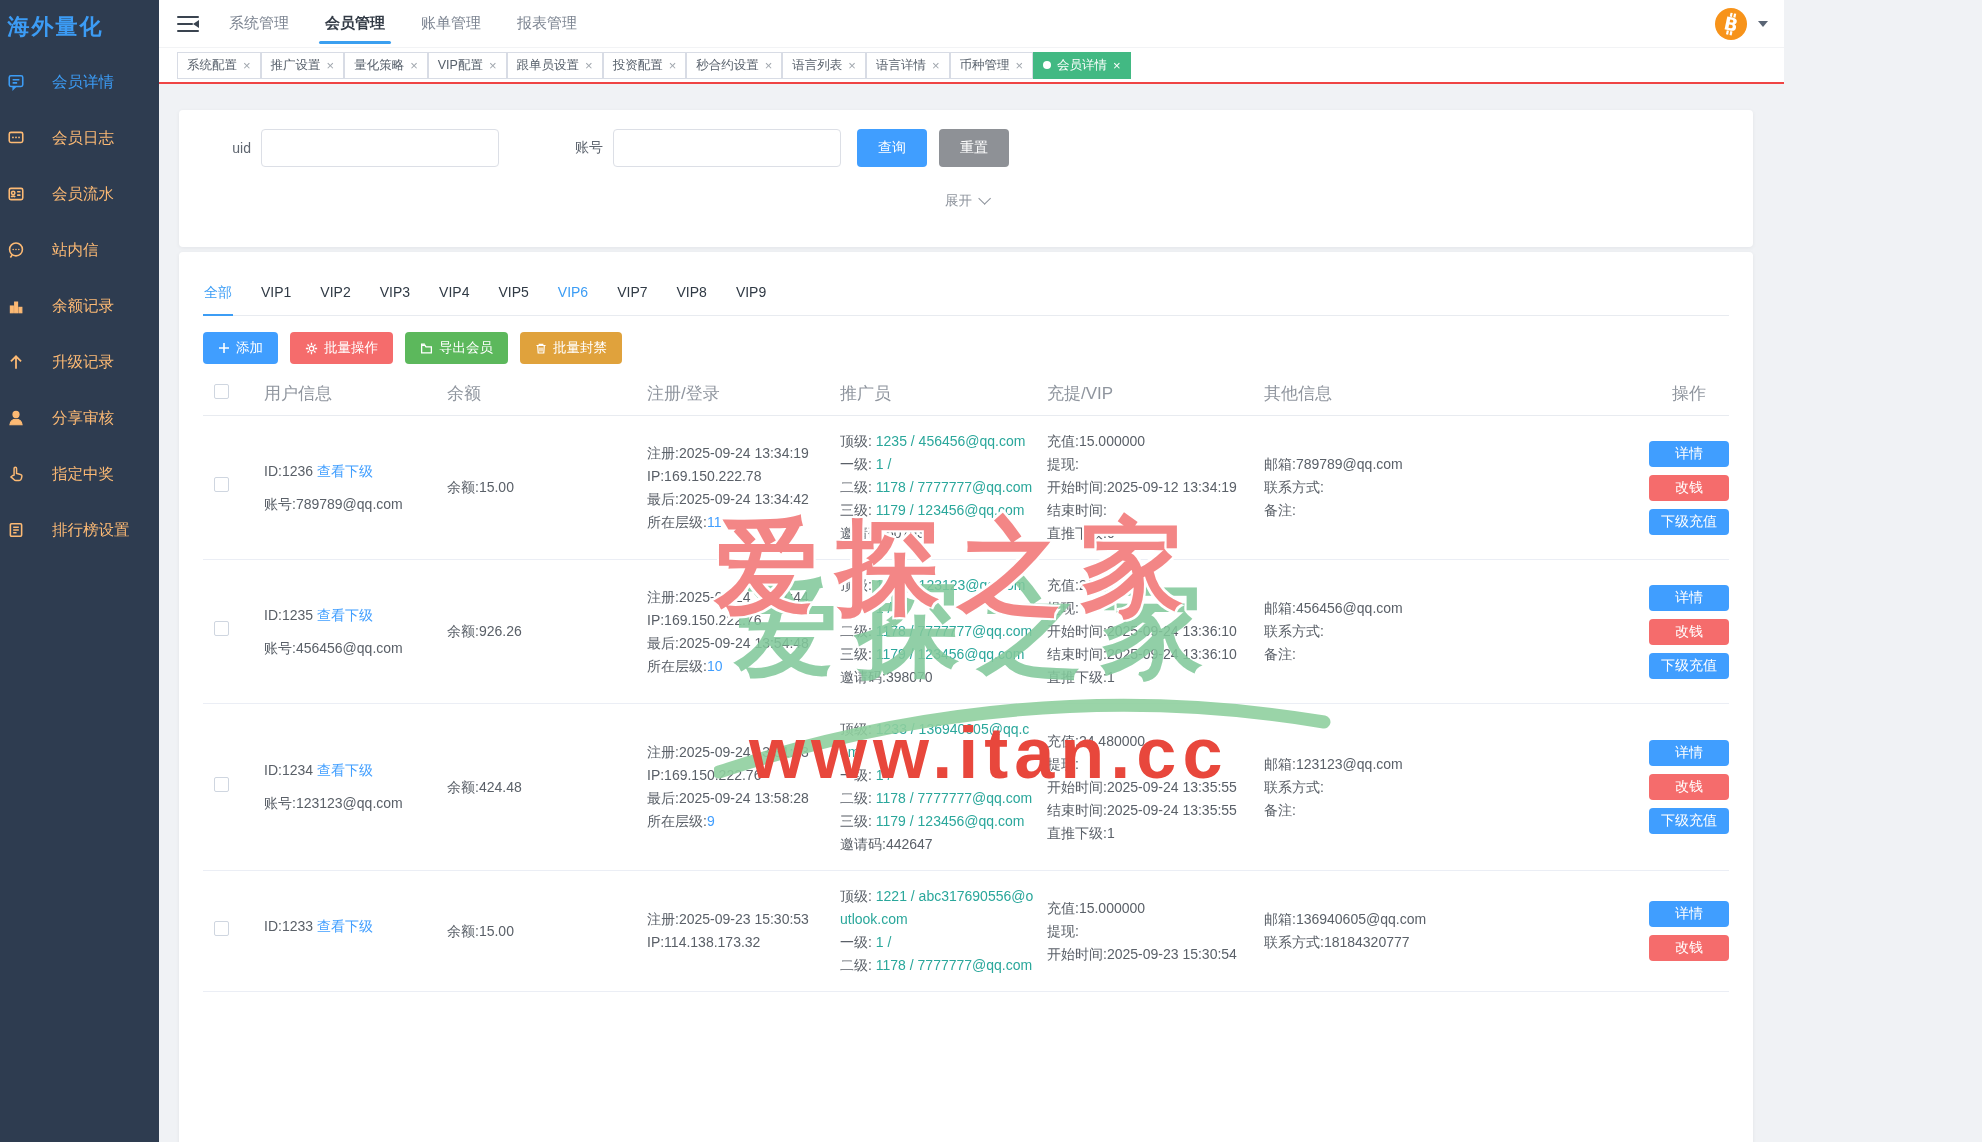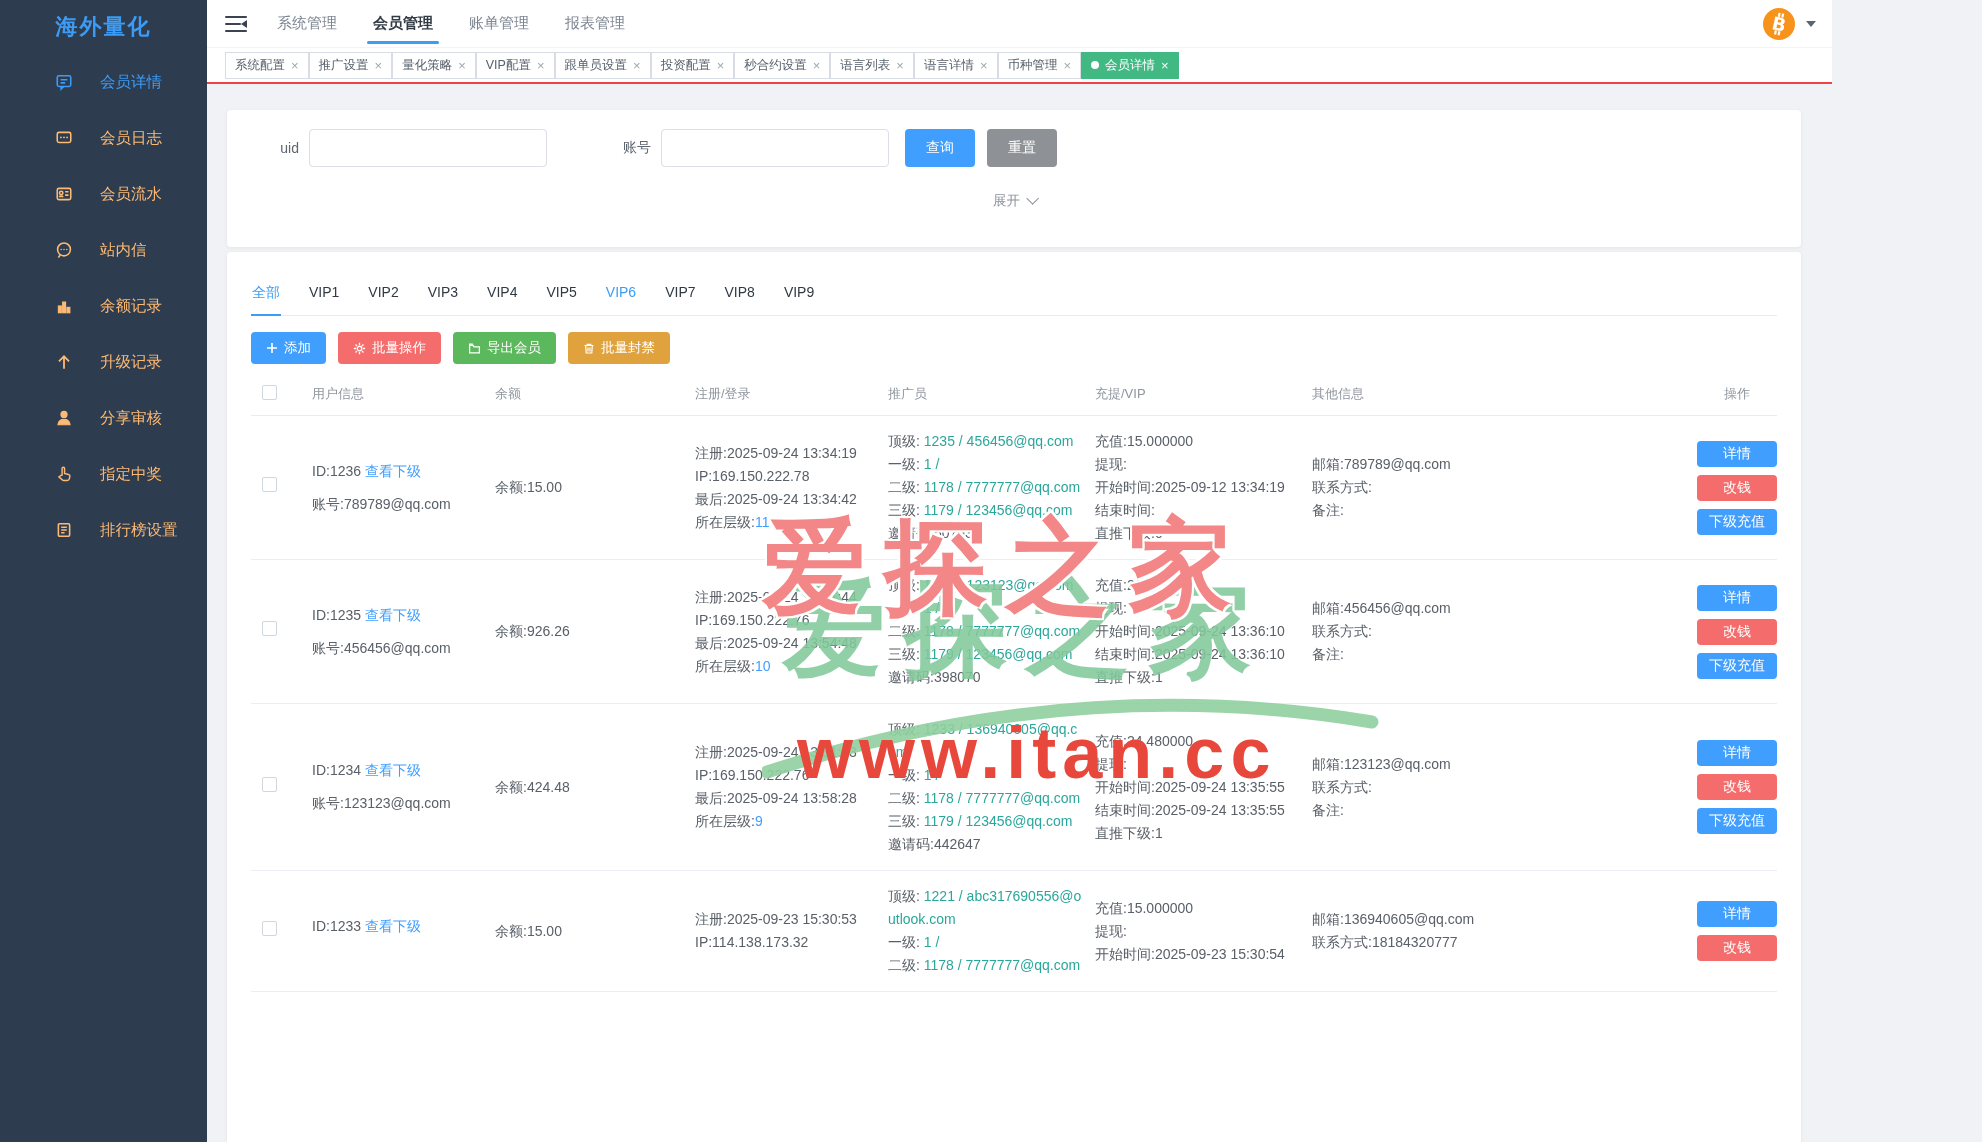--- a/index.html
+++ b/index.html
@@ -1,18 +1,18 @@
 <!DOCTYPE html>
 <html><head>
 <meta charset="utf-8">
 <style>
   * { margin:0; padding:0; box-sizing:border-box; }
   html,body { width:1982px; height:1142px; overflow:hidden; background:#f0f2f5;
     font-family:"Liberation Sans","DejaVu Sans",sans-serif; }
-  .app { display:flex; width:1736px; height:1142px; }
+  .app { display:flex; width:1736px; height:1142px;justify-content:center; }
 
   
   .sidebar { width:207px; flex:0 0 207px; background:#2e3c50; height:100%; }
   .logo { height:54px; line-height:54px; text-align:center; color:#3c9cf5;
     font-size:22px; font-weight:bold; letter-spacing:2px; }
   .menu-item { height:56px; display:flex; align-items:center; padding-left:54px;
     color:#fdba74; font-size:15.5px; cursor:pointer; }
   .menu-item .micon { width:20px; height:20px; margin-right:26px; display:flex;
     align-items:center; justify-content:center; }
   .menu-item svg { stroke:currentColor; }
@@ -76,21 +76,21 @@
   .vtab.hl { color:#3c9df5; }
 
   .toolbar { margin-top:16px; display:flex; gap:12px; }
   .tbtn { height:32px; padding:0 15px; font-size:13.5px; }
   .tbtn svg { stroke:#fff; }
   .bg-blue { background:#409eff; } .bg-red { background:#f56c6c; }
   .bg-green { background:#5cb85c; } .bg-orange { background:#e0a23c; }
 
   .grid { display:grid; grid-template-columns:61px 183px 200px 193px 207px 217px 385px 1fr; }
   .thead { margin-top:8px; height:44px; align-items:center; border-bottom:1px solid #e8ebf0;
-    color:#8f959e; font-size:13px; }
+    color:#8f959e; font-size:17px; }
   .thead .op { text-align:center; }
   .trow { border-bottom:1px solid #ebeef5; padding:14px 0; align-items:center;
     font-size:14px; color:#5a6068; line-height:23px; }
   .cell { padding-right:10px; }
   .cb { width:15px; height:15px; border:1px solid #cfd6e0; border-radius:2px; background:#fff;
     display:inline-block; margin-left:11px; cursor:pointer; }
   .c-user .line + .line { margin-top:10px; }
   .blue { color:#409eff; cursor:pointer; }
   .plink { color:#2aa79b; cursor:pointer; word-break:break-all; }
   .plabel { color:#5a6068; }

